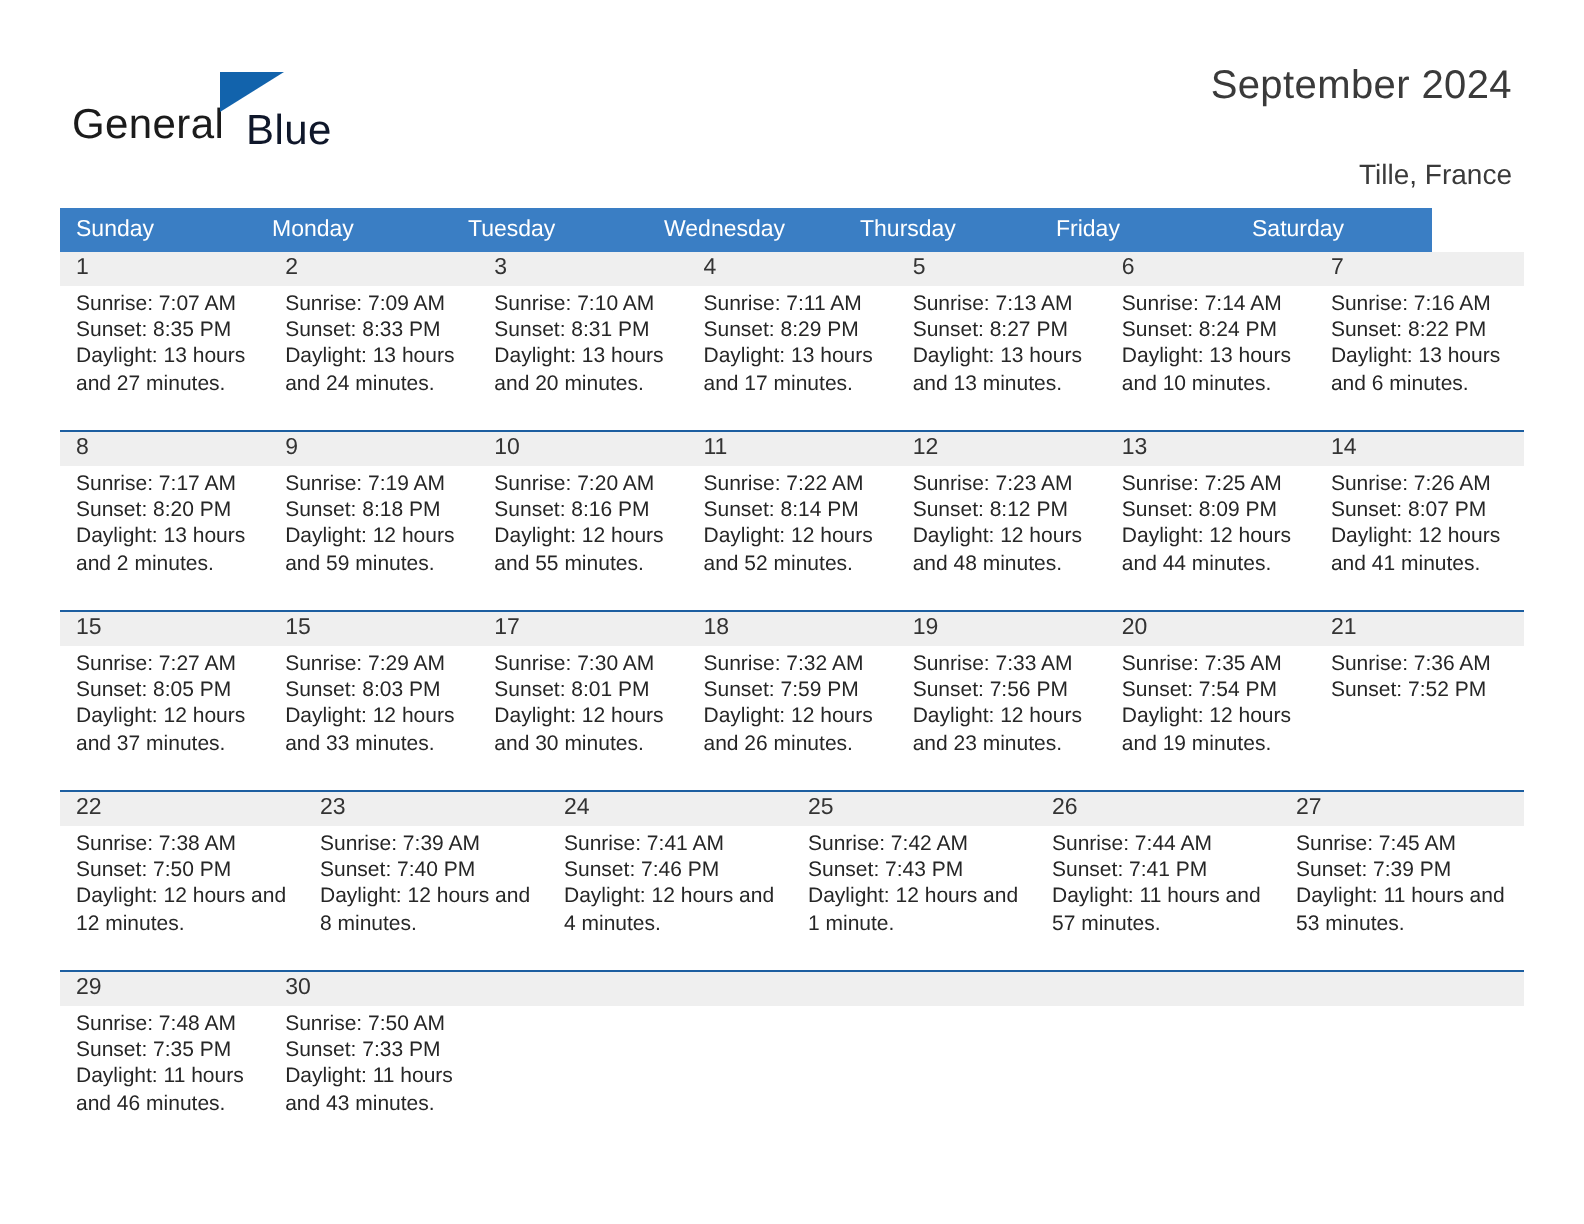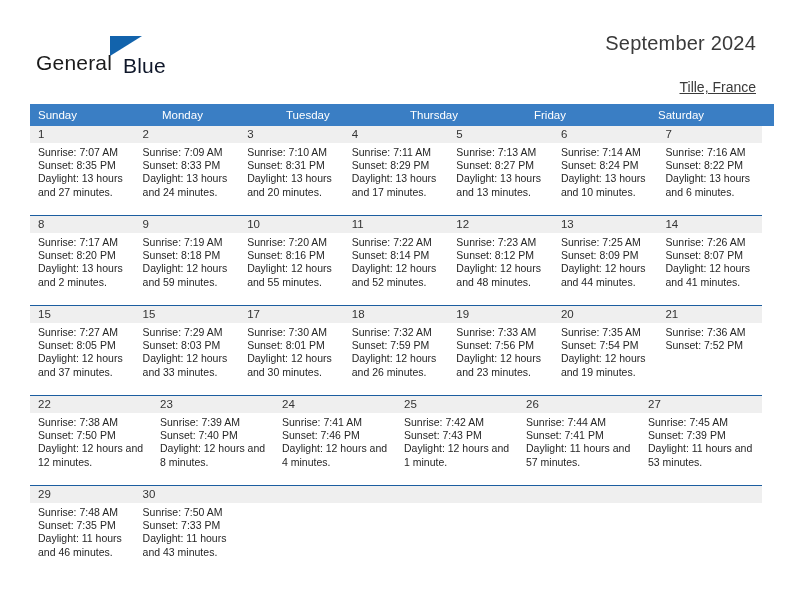--- a/index.html
+++ b/index.html
@@ -80,34 +80,33 @@
     letter-spacing: 0.2px;
   }
   .subtitle {
     position: absolute;
     right: 36px;
     top: 79px;
     font-size: 14px;
     color: #3a3a3a;
     text-align: center;
     white-space: nowrap;
-    text-decoration: underline;
   }
 
   
   .calendar {
     position: absolute;
     left: 30px;
     top: 104px;
     width: 732px;
   }
 
   .weekday-row {
     display: flex;
-    width: 744px;
+    width: 686px;
     background: #3a7ec4;
     height: 22px;
   }
   .weekday {
     flex: 1 1 0;
     color: #ffffff;
     font-size: 11.5px;
     line-height: 22px;
     padding-left: 8px;
     box-sizing: border-box;
@@ -177,20 +176,21 @@
     <div class="title">September 2024</div>
     <div class="subtitle">Tille, France</div>
   </div>
 
   <div class="calendar">
 
     <div class="weekday-row">
       <div class="weekday">Sunday</div>
       <div class="weekday">Monday</div>
       <div class="weekday">Tuesday</div>
+      <div class="weekday">Wednesday</div>
       <div class="weekday">Thursday</div>
       <div class="weekday">Friday</div>
       <div class="weekday">Saturday</div>
     </div>
 
     <div class="week-row first">
       <div class="day-cell">
         <div class="day-number-band">
             <span class="day-number">1</span>
           </div>

